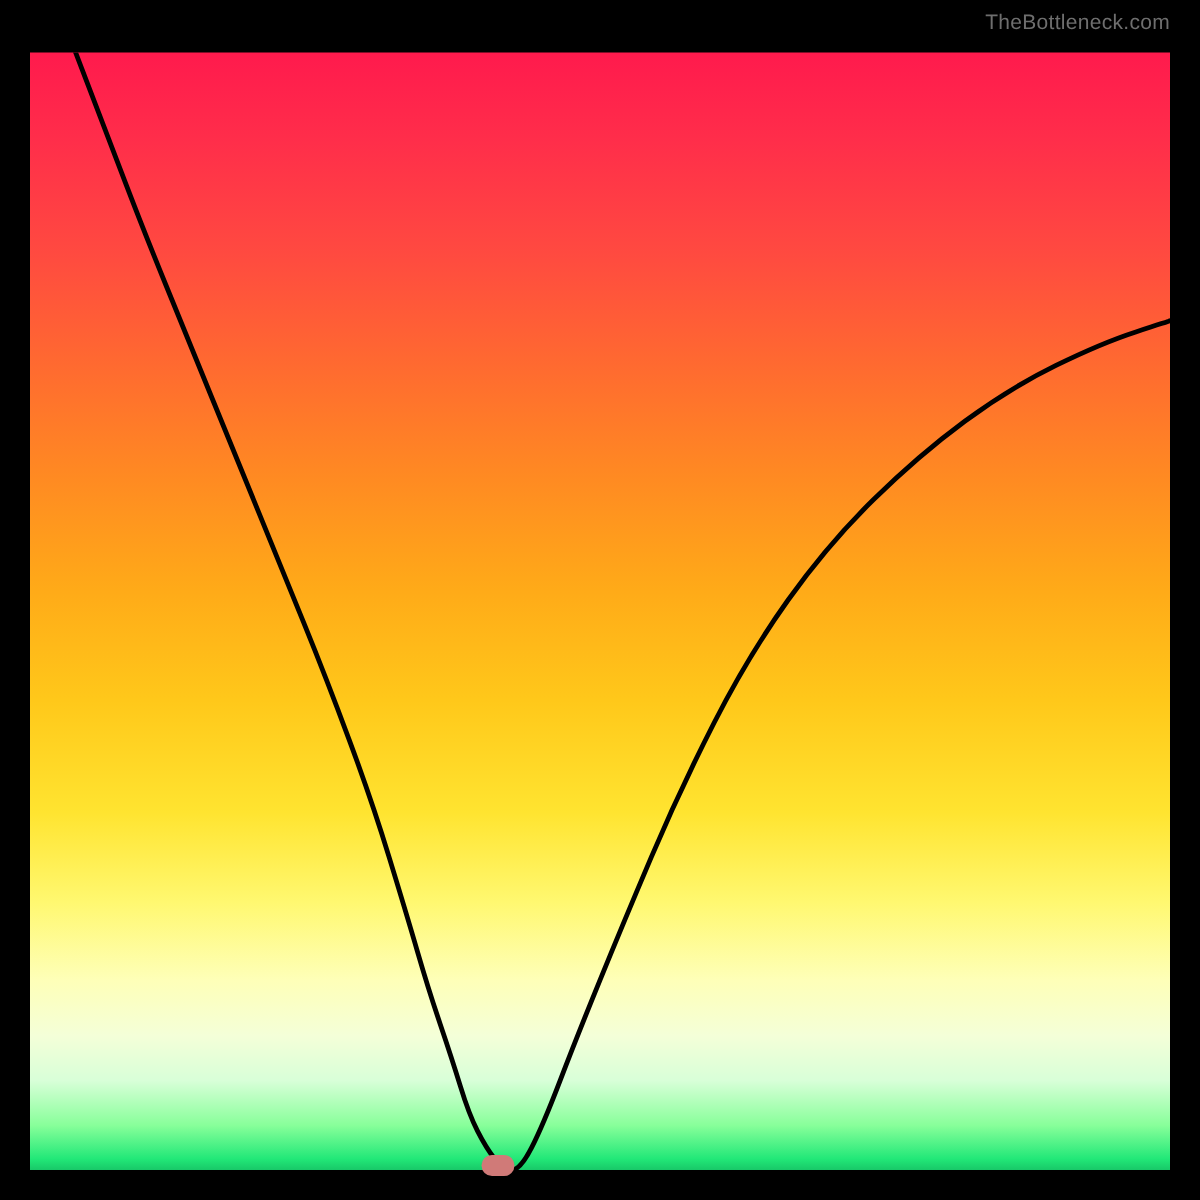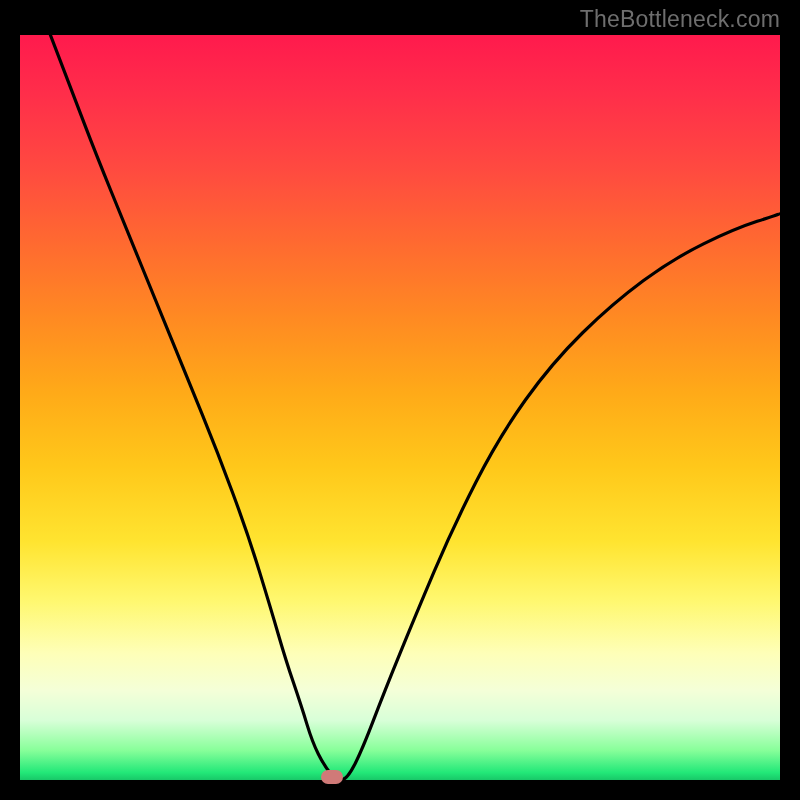--- a/index.html
+++ b/index.html
@@ -41,21 +41,21 @@
       #88ff9a 96%,
       #22e878 99%,
       #18c868 100%
     );
   }
   .attribution {
     position: absolute;
     top: 6px;
     right: 20px;
     color: #6e6e6e;
-    font-size: 23px;
+    font-size: 14px;
     font-weight: 500;
     letter-spacing: 0.2px;
   }
   svg.curve {
     position: absolute;
     left: 0;
     top: 0;
     width: 760px;
     height: 745px;
   }

